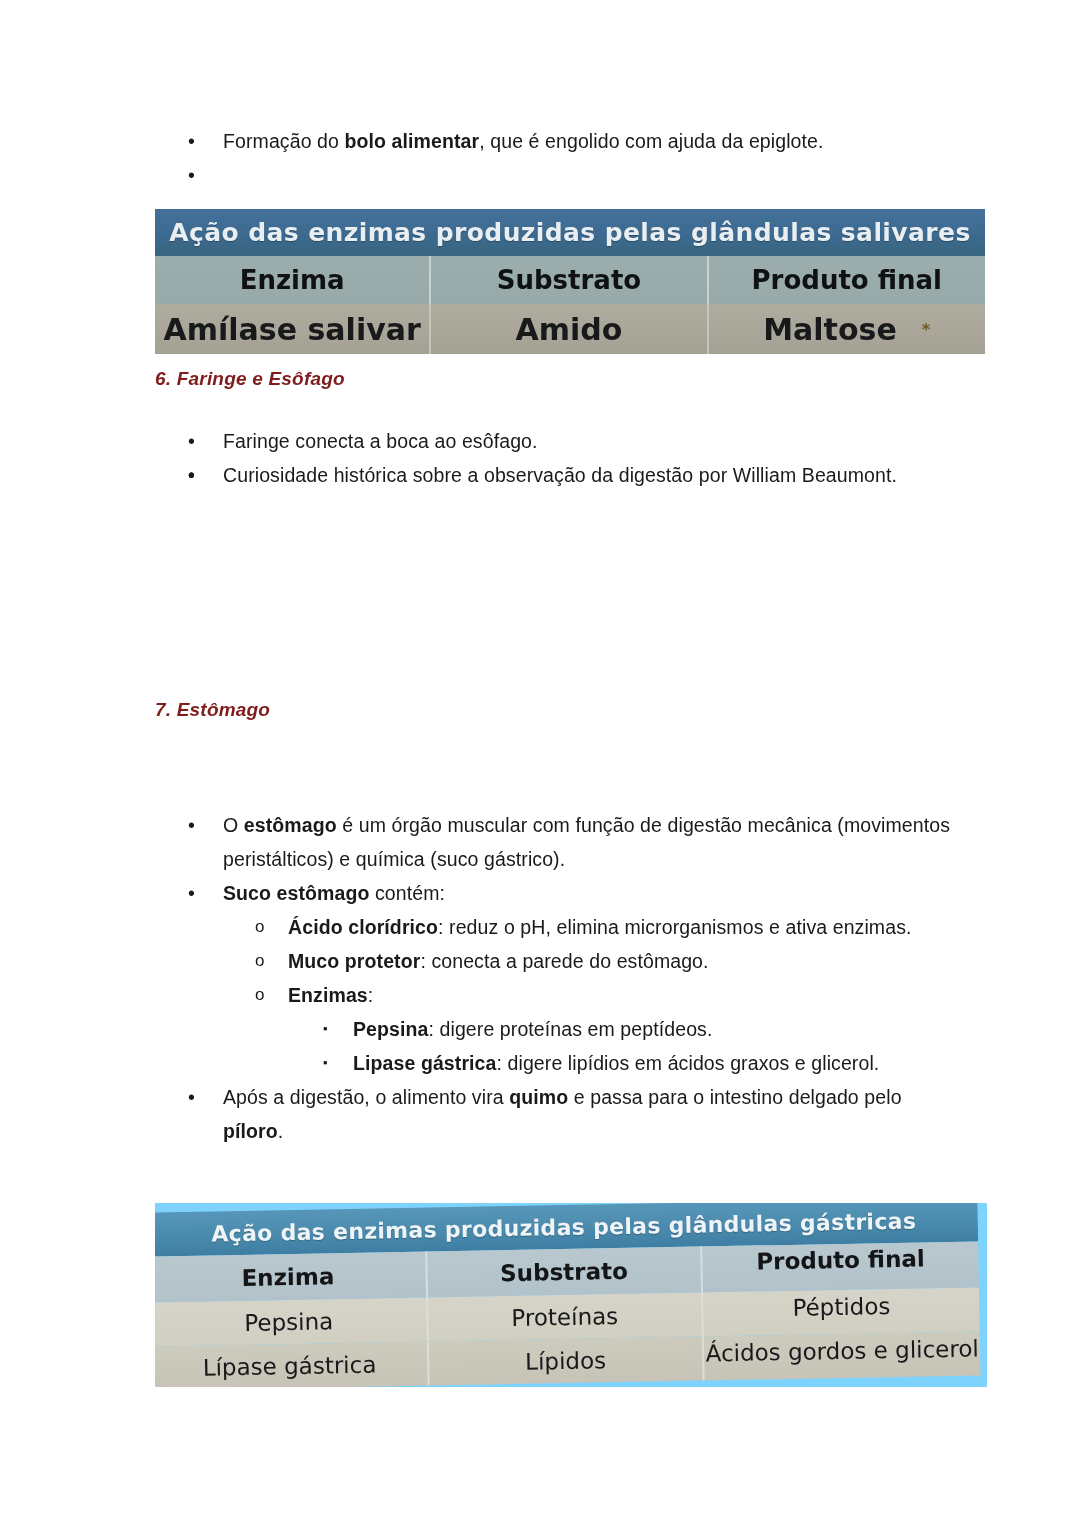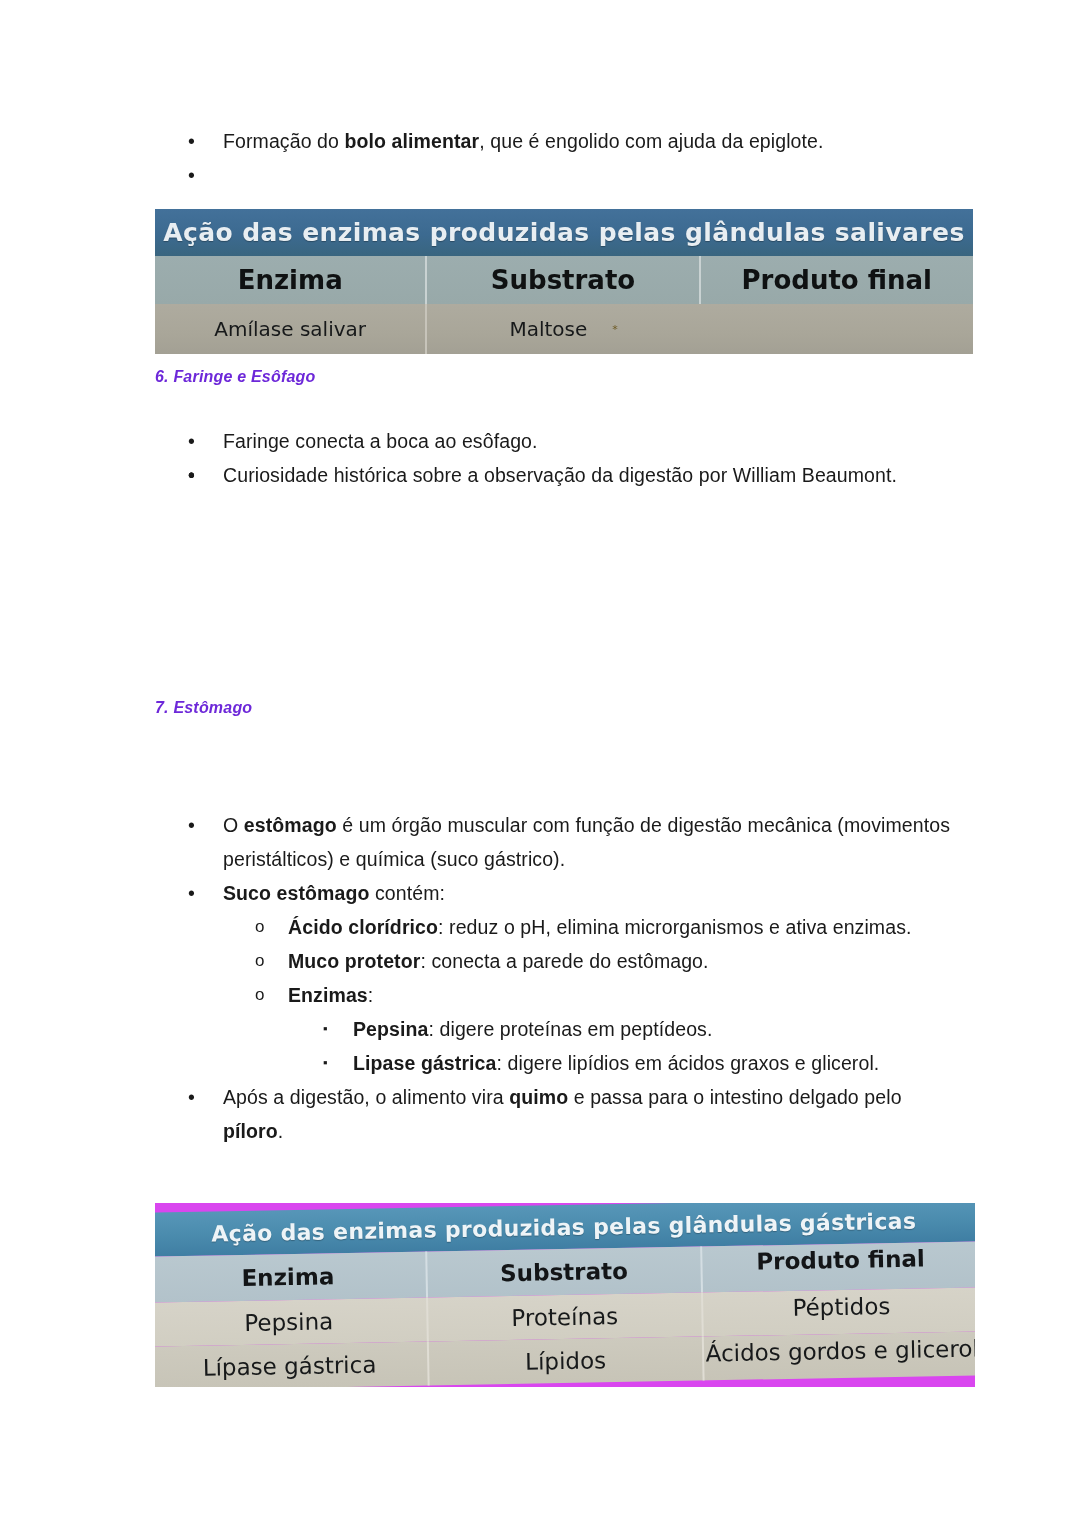--- a/index.html
+++ b/index.html
@@ -56,32 +56,33 @@
   .lvl3 { padding-left: 198px; }
   .lvl3 > .marker {
     left: 168px;
     top: 0;
     font-size: 13px;
     line-height: 34px;
   }
   .li b, .li strong { font-weight: 700; }
 
   .section-heading {
-    font-size: 16px;
+    font-size: 19px;
     font-weight: 700;
     font-style: italic;
-    color: #6d28d9;
+    color: #7f1d1d;
     letter-spacing: 0.2px;
   }
 
   
   .figure {
     position: absolute;
     overflow: hidden;
-    background: #d946ef;
+    background: #7dd3fc;
+    padding-left: 12px;
   }
   .scan-table {
     position: absolute;
     inset: 0;
     display: flex;
     flex-direction: column;
   }
   .scan-row {
     display: flex;
     width: 100%;
@@ -128,22 +129,22 @@
     font-size: 26px;
     color: #0f1112;
     border-right: 2px solid #c9d2d2;
   }
   #fig-salivary .head-row .scan-cell:last-child { border-right: none; }
   #fig-salivary .data-row {
     height: 50px;
     background: linear-gradient(180deg,#aeab9f 0%,#a9a699 60%,#a3a094 100%);
   }
   #fig-salivary .data-row .scan-cell {
-    font-weight: 400;
-    font-size: 20px;
+    font-weight: 700;
+    font-size: 30px;
     color: #17191a;
     border-right: 2px solid #c7c4ba;
   }
   #fig-salivary .data-row .scan-cell:last-child { border-right: none; gap: 24px; }
   #fig-salivary .c1 { width: 33.3%; }
   #fig-salivary .c2 { width: 33.4%; }
   #fig-salivary .c3 { width: 33.3%; }
   .sup-mark {
     font-size: 0.55em;
     vertical-align: super;
@@ -227,20 +228,21 @@
       <div class="scan-row title-row">
         <div class="scan-cell">Ação das enzimas produzidas pelas glândulas salivares</div>
       </div>
       <div class="scan-row head-row">
         <div class="scan-cell c1">Enzima</div>
         <div class="scan-cell c2">Substrato</div>
         <div class="scan-cell c3">Produto final</div>
       </div>
       <div class="scan-row data-row">
         <div class="scan-cell c1">Amílase salivar</div>
+        <div class="scan-cell c2">Amido</div>
         <div class="scan-cell c3">
             <span>Maltose</span>
             <span class="sup-mark">*</span>
           </div>
       </div>
     </div>
   </div>
 
   <div class="abs section-heading" style="left:155px; top:368px;">6. Faringe e Esôfago</div>
 

